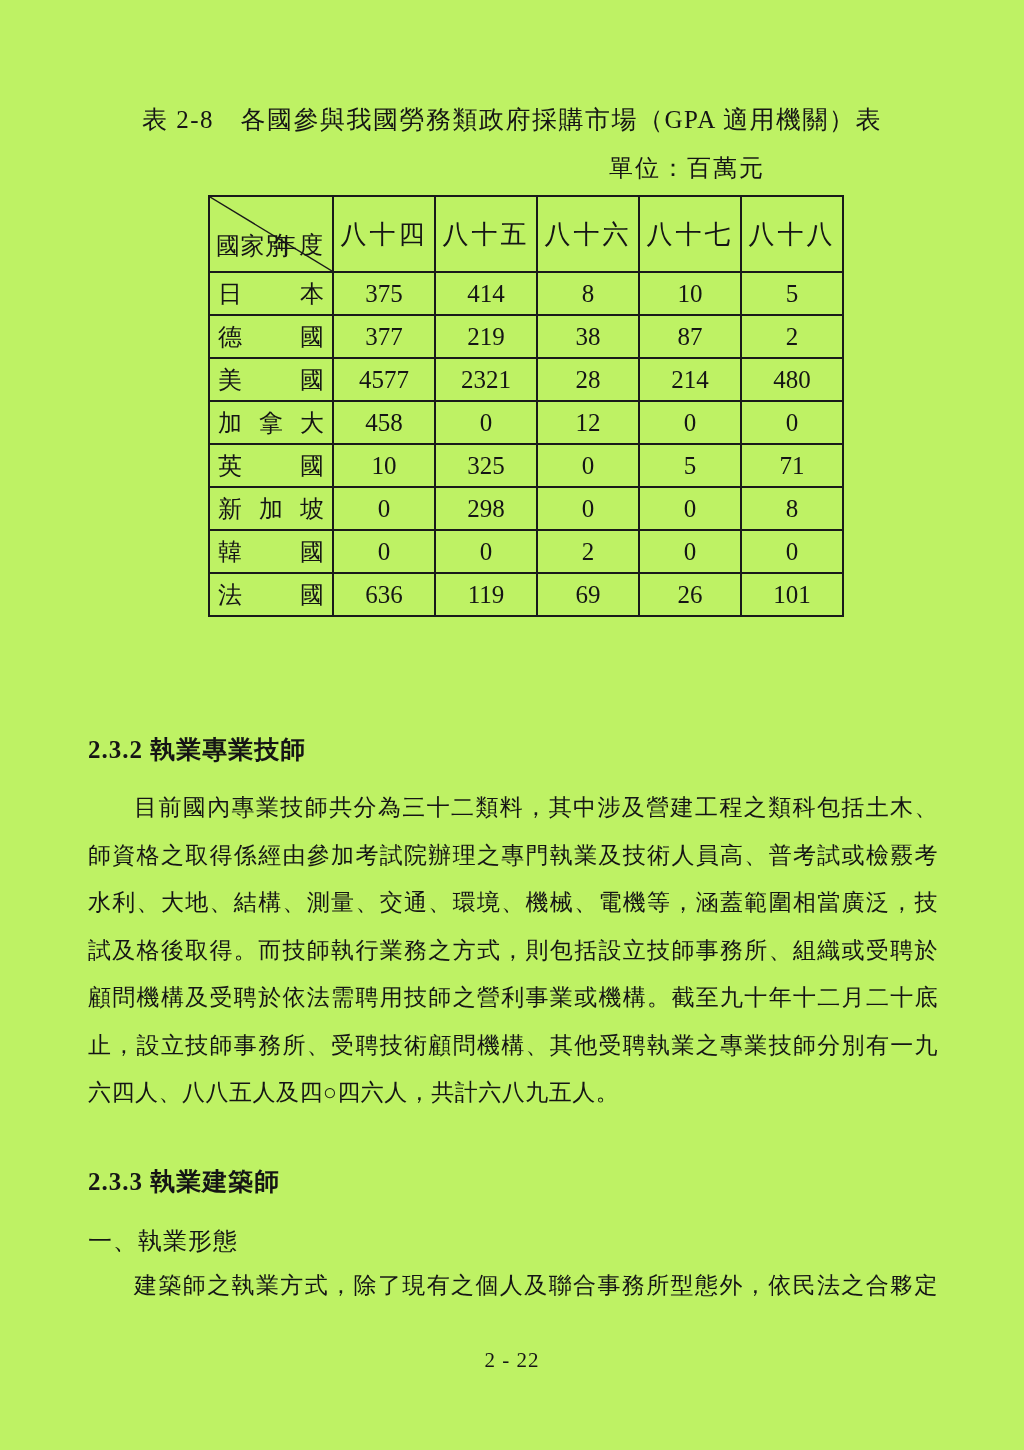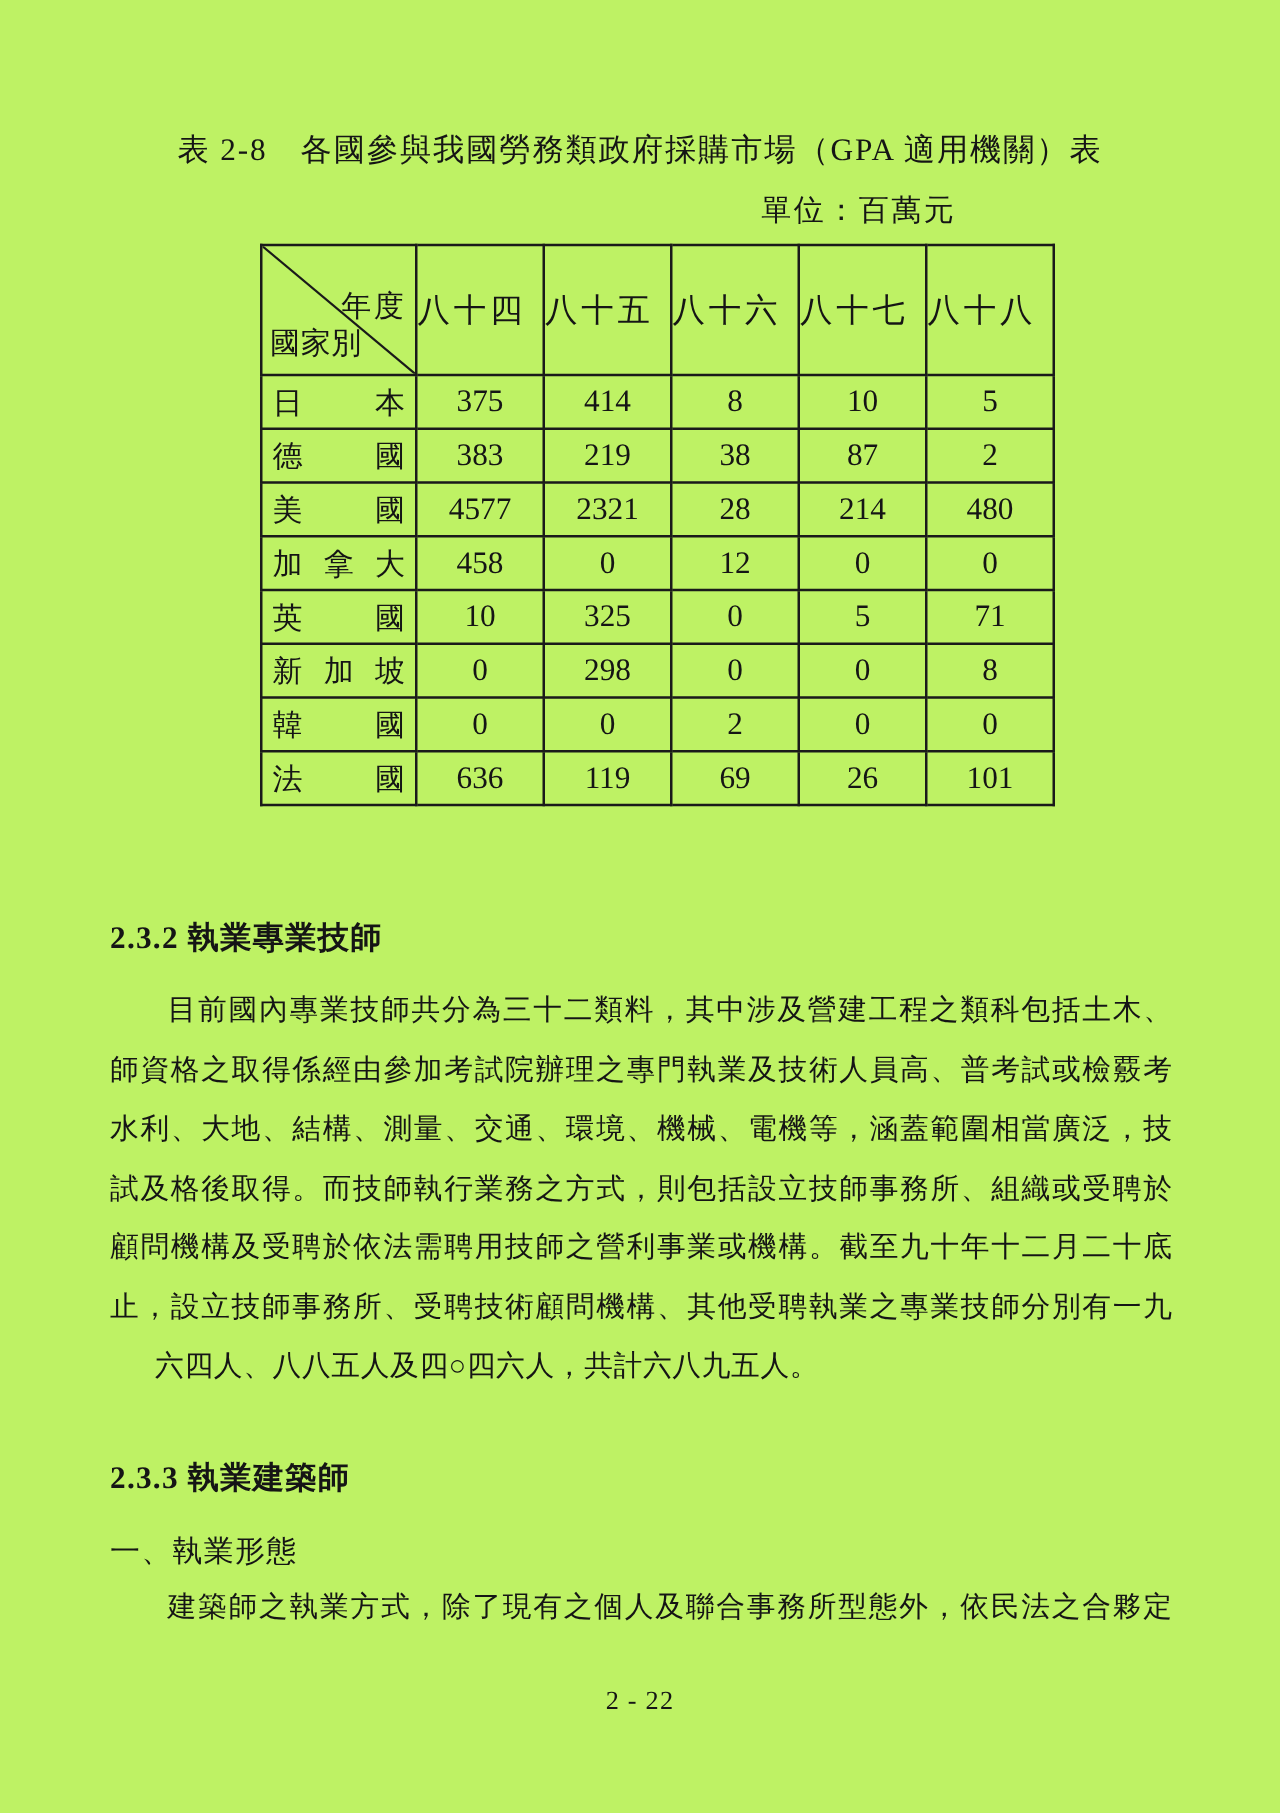--- a/index.html
+++ b/index.html
@@ -26,22 +26,22 @@
     position: absolute; top: 195px; left: 208px;
     border-collapse: collapse; table-layout: fixed;
   }
   table.gpa col.c-country { width: 124px; }
   table.gpa col.c-year { width: 102px; }
   table.gpa td, table.gpa th {
     border: 2px solid #1a1a1a;
     font-weight: normal;
   }
   tr.hdr th {
-    height: 104px; font-size: 26px; letter-spacing: 3px;
-    text-align: left; vertical-align: middle;
+    height: 76px; font-size: 26px; letter-spacing: 3px;
+    text-align: center; vertical-align: middle;
   }
   td.corner { position: relative; padding: 0; }
   .corner .diag { position: absolute; inset: 0; width: 100%; height: 100%; display: block; }
   .corner .diag line { stroke: #1a1a1a; stroke-width: 1.6; }
   .corner-top { position: absolute; top: 7px; right: 7px; font-size: 24px; letter-spacing: 2px; margin-top: 25px; }
   .corner-bottom { position: absolute; bottom: 9px; left: 6px; font-size: 24px; letter-spacing: 0.5px; }
 
   tr.data td { height: 43px; vertical-align: middle; }
   td.country {
     font-size: 24px; padding: 0 8px;
@@ -58,21 +58,21 @@
   #heading-233 { top: 1165px; }
 
   .para {
     position: absolute; left: 88px; width: 850px;
     font-size: 23px; line-height: 47.5px; letter-spacing: 0.5px;
   }
   #para-232 { top: 786px; font-family: Liberation Mono, monospace; }
   #para-233 { top: 1262px; }
   .pline { text-align: justify; text-align-last: justify; text-justify: inter-character; }
   .pline.first { text-indent: 2em; }
-  .pline.last { text-align-last: left; margin-left: 36px; }
+  .pline.last { text-align-last: left; }
 
   .sub-heading {
     position: absolute; left: 88px; top: 1225px;
     font-size: 24px; letter-spacing: 1px;
   }
 
   .page-number {
     position: absolute; top: 1348px; left: 0; width: 100%;
     text-align: center; font-size: 21px; letter-spacing: 1px;
   }
@@ -112,21 +112,21 @@
     <tr class="data">
       <td class="country">日本</td>
       <td class="num">375</td>
       <td class="num">414</td>
       <td class="num">8</td>
       <td class="num">10</td>
       <td class="num">5</td>
     </tr>
     <tr class="data">
       <td class="country">德國</td>
-      <td class="num">383</td>
+      <td class="num">377</td>
       <td class="num">219</td>
       <td class="num">38</td>
       <td class="num">87</td>
       <td class="num">2</td>
     </tr>
     <tr class="data">
       <td class="country">美國</td>
       <td class="num">4577</td>
       <td class="num">2321</td>
       <td class="num">28</td>

